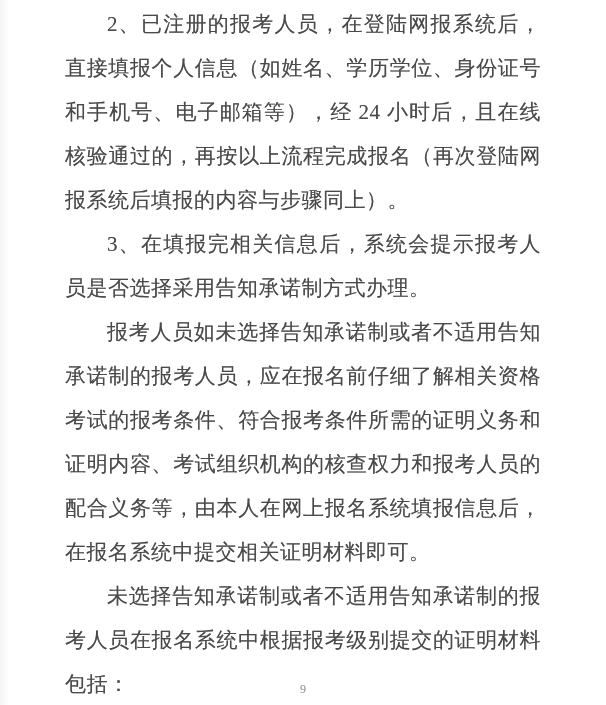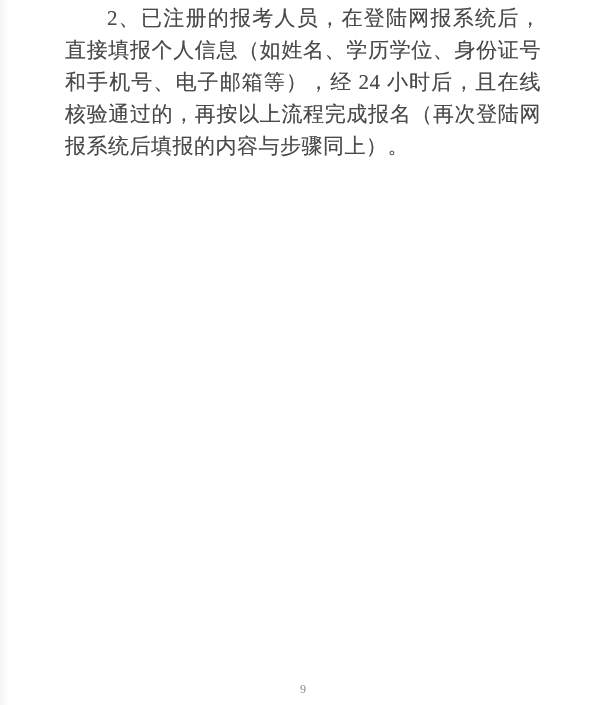--- a/index.html
+++ b/index.html
@@ -26,21 +26,21 @@
   }
   .content {
     position: absolute;
     left: 65px;
     top: 2px;
     width: 476px;
   }
   .para {
     margin: 0;
     font-size: 21px;
-    line-height: 32px;
+    line-height: 44px;
     color: #4a4a4a;
     text-align: justify;
     text-justify: inter-character;
     text-indent: 2em;
     letter-spacing: 0.5px;
     text-shadow: 0 0 0.6px rgba(90,90,90,0.55);
   }
   .page-number {
     position: absolute;
     left: 0;
@@ -51,16 +51,19 @@
     line-height: 14px;
     color: #8a8a8a;
   }
 </style>
 </head>
 <body>
 
 <div class="page">
   <div class="content">
     <p class="para">2、已注册的报考人员，在登陆网报系统后，直接填报个人信息（如姓名、学历学位、身份证号和手机号、电子邮箱等），经 24 小时后，且在线核验通过的，再按以上流程完成报名（再次登陆网报系统后填报的内容与步骤同上）。</p>
+    <p class="para">3、在填报完相关信息后，系统会提示报考人员是否选择采用告知承诺制方式办理。</p>
+    <p class="para">报考人员如未选择告知承诺制或者不适用告知承诺制的报考人员，应在报名前仔细了解相关资格考试的报考条件、符合报考条件所需的证明义务和证明内容、考试组织机构的核查权力和报考人员的配合义务等，由本人在网上报名系统填报信息后，在报名系统中提交相关证明材料即可。</p>
+    <p class="para">未选择告知承诺制或者不适用告知承诺制的报考人员在报名系统中根据报考级别提交的证明材料包括：</p>
 
   </div>
   <div class="page-number">9</div>
 </div>
 
 </body></html>

